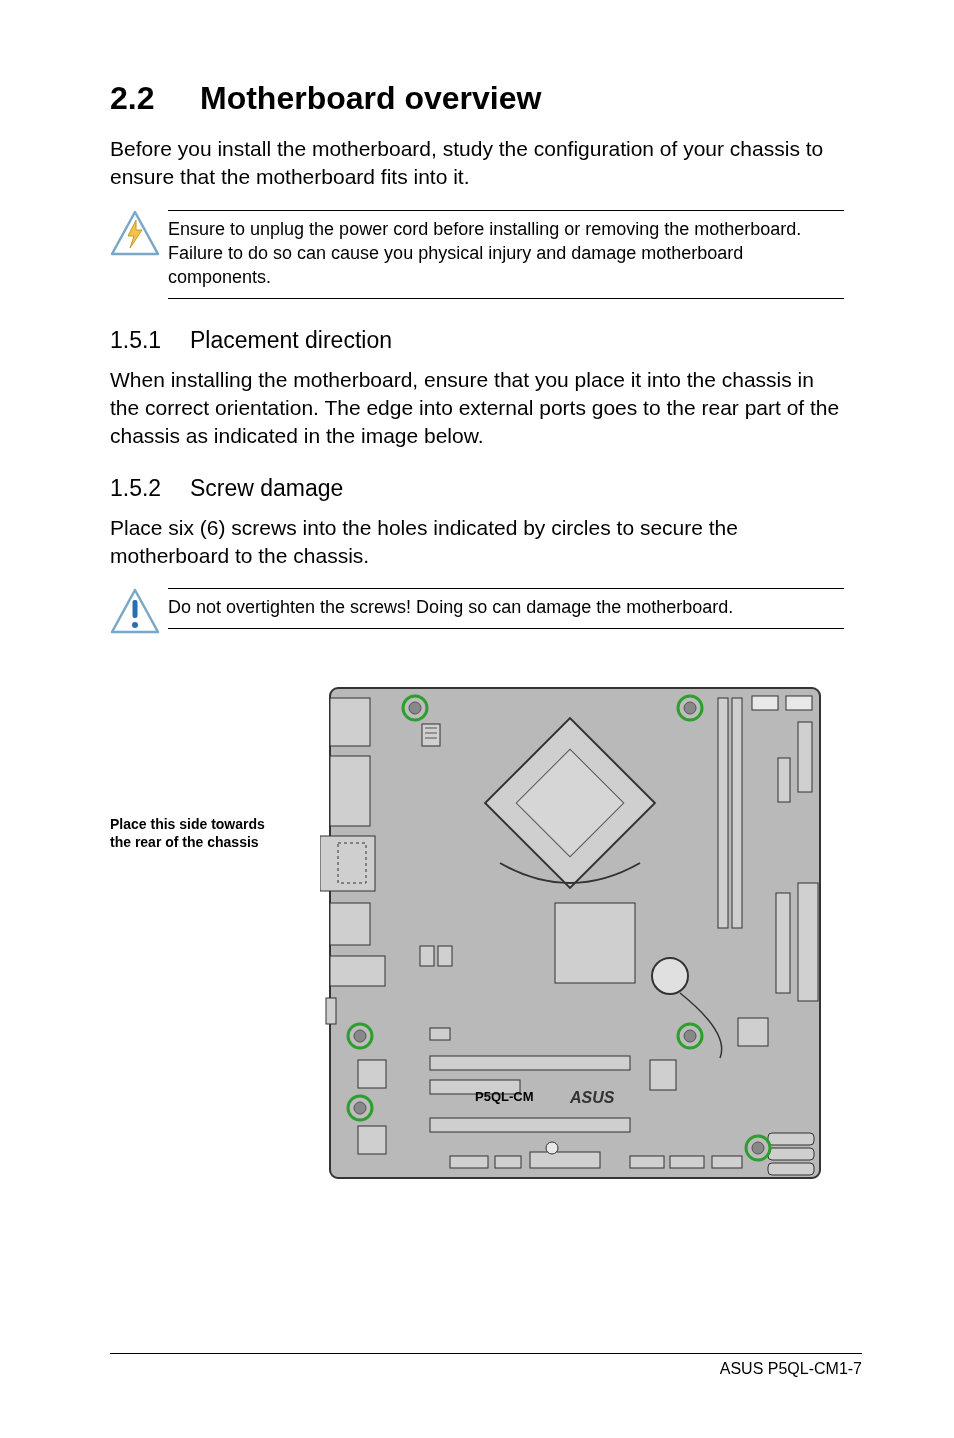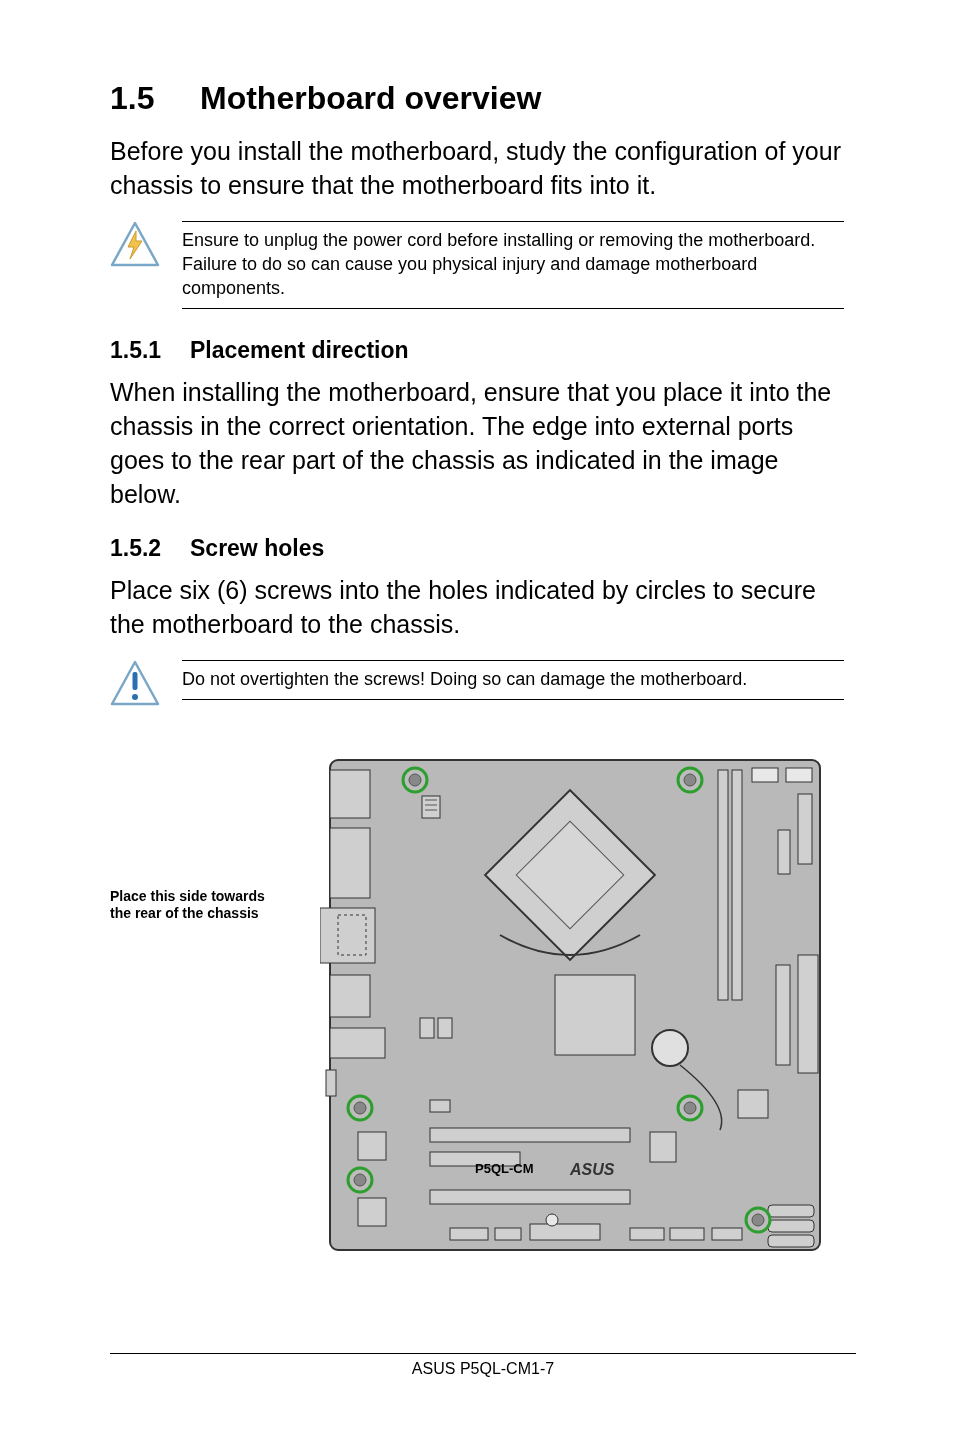--- a/index.html
+++ b/index.html
@@ -1,59 +1,59 @@
 <!DOCTYPE html>
 <html><head>
 <meta charset="utf-8">
 <style>
   * { box-sizing: border-box; margin: 0; padding: 0; }
   html, body { width: 954px; height: 1438px; background: #fff; font-family: Arial, Helvetica, sans-serif; color: #000; }
   .page { position: relative; width: 954px; height: 1438px; padding: 80px 110px 60px 110px; }
   .h1 { font-size: 32px; font-weight: bold; margin-bottom: 18px; }
   .h1 .num { display: inline-block; width: 90px; }
-  .body-text { font-size: 25px; line-height: 1.35; margin-bottom: 18px; }
-  .note-block { display: flex; align-items: flex-start; gap: 22px; margin: 10px 0 28px 0; }
+  .body-text { font-size: 21px; line-height: 1.35; margin-bottom: 18px; }
+  .note-block { display: flex; align-items: flex-start; gap: 8px; margin: 10px 0 28px 0; }
   .note-icon { flex: 0 0 50px; height: 46px; }
   .note-content { flex: 1; border-top: 1px solid #000; border-bottom: 1px solid #000; padding: 6px 0 8px 0; font-size: 18px; line-height: 1.35; }
-  .h2 { font-size: 23px; font-weight: bold; margin: 24px 0 12px 0; }
+  .h2 { font-size: 23px; font-weight: normal; margin: 24px 0 12px 0; }
   .h2 .num { display: inline-block; width: 80px; }
   .diagram-area { position: relative; width: 100%; height: 520px; margin-top: 10px; }
   .diagram-caption { position: absolute; left: 0; top: 140px; width: 175px; font-size: 14px; font-weight: bold; line-height: 1.25; margin-top: 14px; }
   .board-box { position: absolute; left: 210px; top: 16px; width: 510px; height: 510px; }
-  .footer { position: absolute; left: 110px; right: 98px; bottom: 60px; display: flex; justify-content: center; align-items: flex-end; border-top: 1px solid #000; padding-top: 6px; font-size: 16px; }
+  .footer { position: absolute; left: 110px; right: 92px; bottom: 60px; display: flex; justify-content: flex-end; align-items: flex-end; border-top: 1px solid #000; padding-top: 6px; font-size: 16px; }
   svg { display: block; }
 </style>
 </head>
 <body>
 
 <div class="page">
 
   <div class="h1">
-    <span class="num">1.5</span><span>Motherboard overview</span>
+    <span class="num">2.2</span><span>Motherboard overview</span>
   </div>
 
   <p class="body-text">Before you install the motherboard, study the configuration of your chassis to ensure that the motherboard fits into it.</p>
 
   <div class="note-block">
     <div class="note-icon">
       <svg width="50" height="46" viewBox="0 0 50 46">
         <polygon points="25,2 48,44 2,44" fill="none" stroke="#7aa7c7" stroke-width="2.5" stroke-linejoin="round"></polygon>
         <polygon points="26,10 18,26 24,26 20,38 32,20 26,20" fill="#f2c24b" stroke="#c99a2e" stroke-width="1"></polygon>
       </svg>
     </div>
     <div class="note-content">Ensure to unplug the power cord before installing or removing the motherboard. Failure to do so can cause you physical injury and damage motherboard components.</div>
   </div>
 
   <div class="h2">
     <span class="num">1.5.1</span><span>Placement direction</span>
   </div>
   <p class="body-text">When installing the motherboard, ensure that you place it into the chassis in the correct orientation. The edge into external ports goes to the rear part of the chassis as indicated in the image below.</p>
 
   <div class="h2">
-    <span class="num">1.5.2</span><span>Screw holes</span>
+    <span class="num">1.5.2</span><span>Screw damage</span>
   </div>
   <p class="body-text">Place six (6) screws into the holes indicated by circles to secure the motherboard to the chassis.</p>
 
   <div class="note-block">
     <div class="note-icon">
       <svg width="50" height="46" viewBox="0 0 50 46">
         <polygon points="25,2 48,44 2,44" fill="none" stroke="#7aa7c7" stroke-width="2.5" stroke-linejoin="round"></polygon>
         <rect x="22.5" y="12" width="5" height="18" rx="2" fill="#2a6fb0"></rect>
         <circle cx="25" cy="37" r="3" fill="#2a6fb0"></circle>
       </svg>

